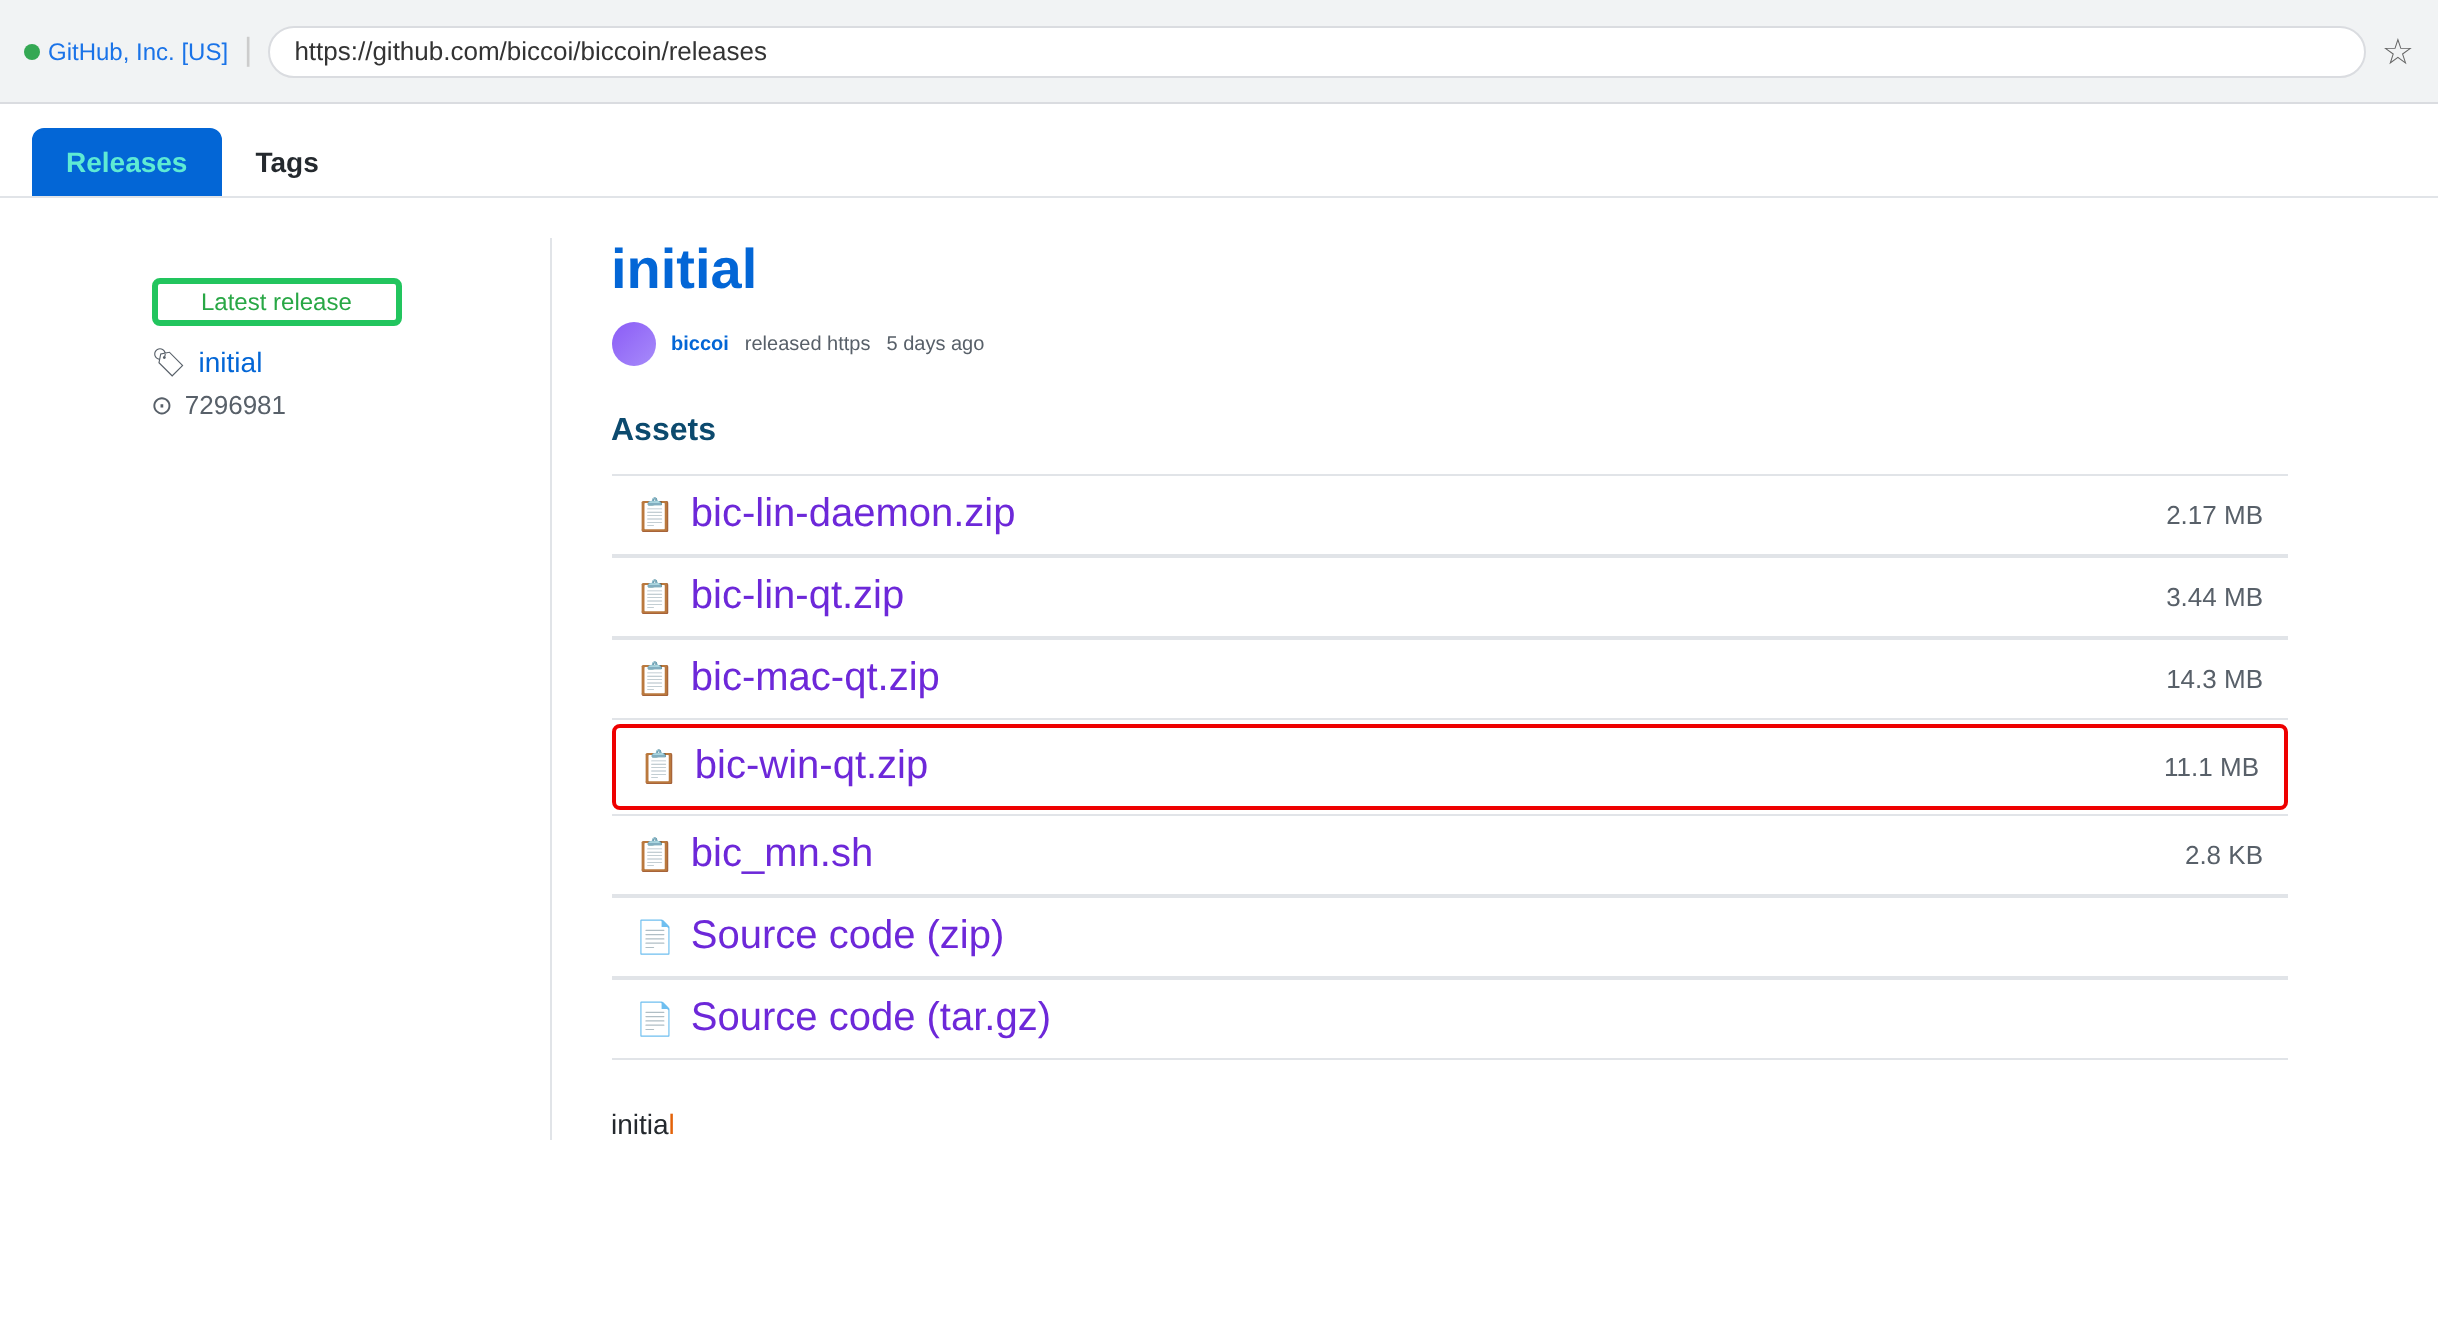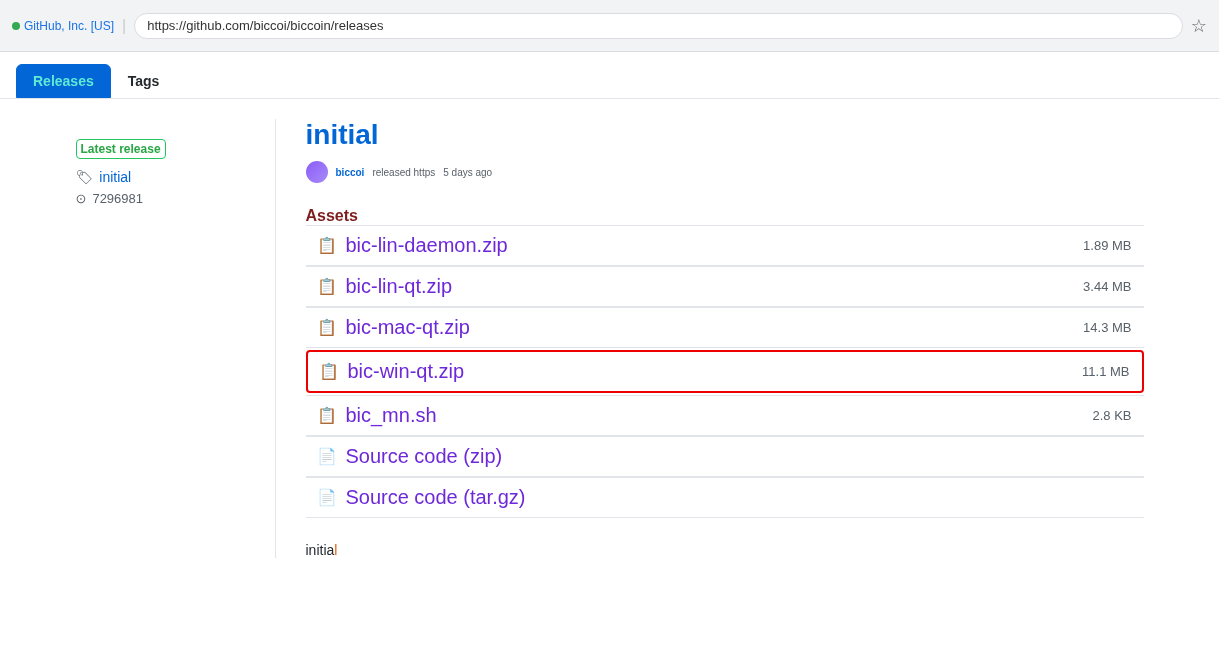--- a/index.html
+++ b/index.html
@@ -47,23 +47,22 @@
       display: flex; max-width: 1100px; margin: 0 auto; padding: 20px 16px;
     }
 
     
     .sidebar {
       width: 200px; min-width: 180px; padding-top: 20px;
       border-right: 1px solid #e1e4e8; padding-right: 20px;
     }
     .latest-release-badge {
       display: inline-block; font-size: 12px; color: #28a745;
-      border: 1px solid #22c55e; border-radius: 4px; padding: 2px 4px;
+      border: 3px solid #22c55e; border-radius: 4px; padding: 2px 22px;
       margin-bottom: 10px;
-      font-weight: bold;
     }
     .sidebar-tag {
       display: flex; align-items: center; gap: 6px;
       color: #0366d6; font-size: 14px; margin-bottom: 6px; text-decoration: none;
     }
     .tag-icon { font-size: 14px; color: #586069; }
     .sidebar-commit {
       display: flex; align-items: center; gap: 6px;
       color: #586069; font-size: 13px;
     }
@@ -83,21 +82,21 @@
     }
     .user-avatar {
       width: 22px; height: 22px; border-radius: 50%;
       background: linear-gradient(135deg, #8b5cf6, #a78bfa);
       display: inline-block;
     }
     .user-link { color: #0366d6; font-weight: 600; text-decoration: none; }
     .release-meta-text { color: #586069; }
 
     .assets-section { margin-bottom: 24px; }
-    .assets-heading { font-size: 16px; font-weight: 600; color: #7f1d1d; }
+    .assets-heading { font-size: 16px; font-weight: 600; color: #0c4a6e; margin-bottom: 12px; }
 
     .asset-item {
       display: flex; align-items: center; justify-content: space-between;
       padding: 8px 12px; border-top: 1px solid #e1e4e8;
       text-decoration: none;
     }
     .asset-item:last-child { border-bottom: 1px solid #e1e4e8; }
     .asset-left { display: flex; align-items: center; gap: 8px; }
     .asset-icon { color: #586069; font-size: 16px; }
     .asset-name { color: #6d28d9; font-size: 20px; }
@@ -165,21 +164,21 @@
 
       <div class="assets-section">
         <div class="assets-heading">Assets</div>
 
         <div>
           <a class="asset-item" href="#">
             <div class="asset-left">
               <span class="asset-icon">📋</span>
               <span class="asset-name">bic-lin-daemon.zip</span>
             </div>
-            <span class="asset-size">1.89 MB</span>
+            <span class="asset-size">2.17 MB</span>
           </a>
         </div>
 
         <div>
           <a class="asset-item" href="#">
             <div class="asset-left">
               <span class="asset-icon">📋</span>
               <span class="asset-name">bic-lin-qt.zip</span>
             </div>
             <span class="asset-size">3.44 MB</span>

